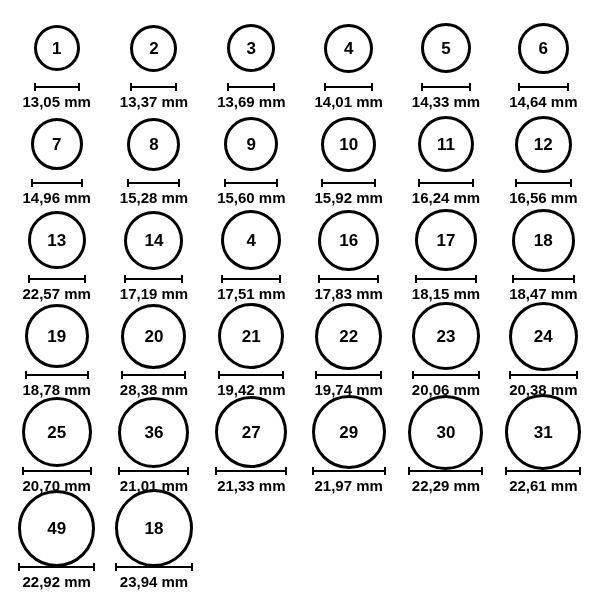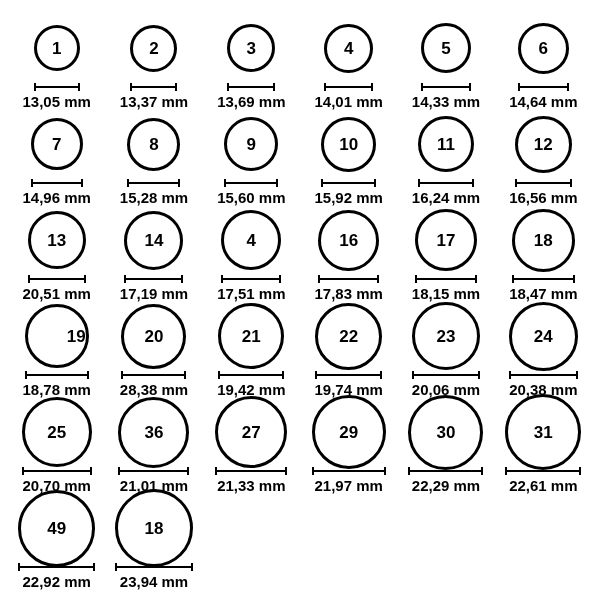--- a/index.html
+++ b/index.html
@@ -253,21 +253,21 @@
         <div class="ring-wrap">
           <div class="ring" style="width: 58px; height: 58px;">
             <span class="ring-size">13</span>
           </div>
         </div>
         <div class="measure" style="width: 58px;">
           <div class="bar" style="width: 58px;"></div>
           <div class="tick left"></div>
           <div class="tick right"></div>
         </div>
-        <div class="mm">20,51 mm</div>
+        <div class="mm">22,57 mm</div>
       </div>
       <div class="cell">
         <div class="ring-wrap">
           <div class="ring" style="width: 59px; height: 59px;">
             <span class="ring-size">14</span>
           </div>
         </div>
         <div class="measure" style="width: 59px;">
           <div class="bar" style="width: 59px;"></div>
           <div class="tick left"></div>
@@ -322,21 +322,21 @@
         </div>
         <div class="measure" style="width: 63px;">
           <div class="bar" style="width: 63px;"></div>
           <div class="tick left"></div>
           <div class="tick right"></div>
         </div>
         <div class="mm">18,47 mm</div>
       </div>
       <div class="cell">
         <div class="ring-wrap">
-          <div class="ring" style="width: 64px; height: 64px; justify-content: flex-end;">
+          <div class="ring" style="width: 64px; height: 64px;">
             <span class="ring-size">19</span>
           </div>
         </div>
         <div class="measure" style="width: 64px;">
           <div class="bar" style="width: 64px;"></div>
           <div class="tick left"></div>
           <div class="tick right"></div>
         </div>
         <div class="mm">18,78 mm</div>
       </div>

